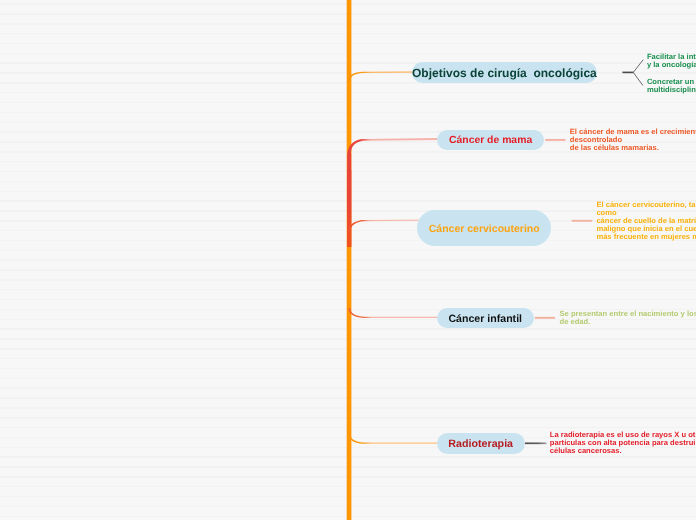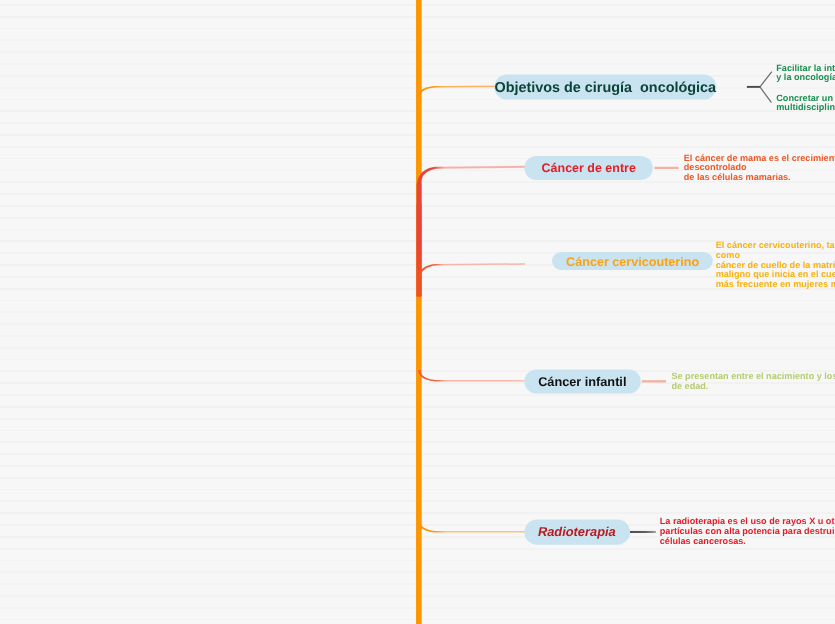--- a/index.html
+++ b/index.html
@@ -97,29 +97,29 @@
     <path fill="none" stroke="#4a4a4a" stroke-width="1.6" stroke-linecap="butt" d="M622.4,72.4 L633.6,72.4"></path>
     <path fill="none" stroke="#6b6b6b" stroke-width="1.0" stroke-linecap="butt" d="M633.3,72.4 L643.2,59.7"></path>
     <path fill="none" stroke="#6b6b6b" stroke-width="1.0" stroke-linecap="butt" d="M633.3,72.4 L642.9,85.5"></path>
   </svg>
 
 
   <div class="pill" style="left:412px;top:61.8px;width:184.8px;height:21px;border-radius:999px;font-size:12px;color:#0b4338;">
     <span style="top:0.8px">Objetivos de cirugía  oncológica</span>
   </div>
   <div class="pill" style="left:436.9px;top:130.0px;width:107.4px;height:20px;border-radius:999px;font-size:10.4px;color:#e61b24;">
-    <span style="top:1.2px">Cáncer de entre</span>
+    <span style="top:1.2px">Cáncer de mama</span>
   </div>
-  <div class="pill" style="left:460px;top:209.9px;width:134.4px;height:15px;border-radius:999px;font-size:10.5px;color:#fca312;">
+  <div class="pill" style="left:417px;top:209.9px;width:134.4px;height:36px;border-radius:999px;font-size:10.5px;color:#fca312;">
     <span style="top:1.8px">Cáncer cervicouterino</span>
   </div>
   <div class="pill" style="left:436.6px;top:307.7px;width:97.3px;height:20.6px;border-radius:999px;font-size:10.6px;color:#111;align-items:center;">
     <span style="top:1.5px">Cáncer infantil</span>
   </div>
-  <div class="pill" style="left:436.8px;top:432.9px;width:87.8px;height:20.9px;border-radius:999px;font-size:10.7px;color:#b71c20;font-style:italic;">
+  <div class="pill" style="left:436.8px;top:432.9px;width:87.8px;height:20.9px;border-radius:999px;font-size:10.7px;color:#b71c20;">
     <span style="top:1.3px">Radioterapia</span>
   </div>
 
   <div class="leaf" style="left:646.9px;top:53.2px;font-size:7.6px;line-height:8px;color:#1b9050;">Facilitar la interacción entre la cirugía
 y la oncología.</div>
   <div class="leaf" style="left:646.9px;top:77.5px;font-size:7.6px;line-height:8px;color:#1b9050;">Concretar un abordaje
 multidisciplinario.</div>
   <div class="leaf" style="left:569.8px;top:127.9px;font-size:7.6px;line-height:8px;color:#ed5a28;">El cáncer de mama es el crecimiento
 descontrolado
 de las células mamarias.</div>

